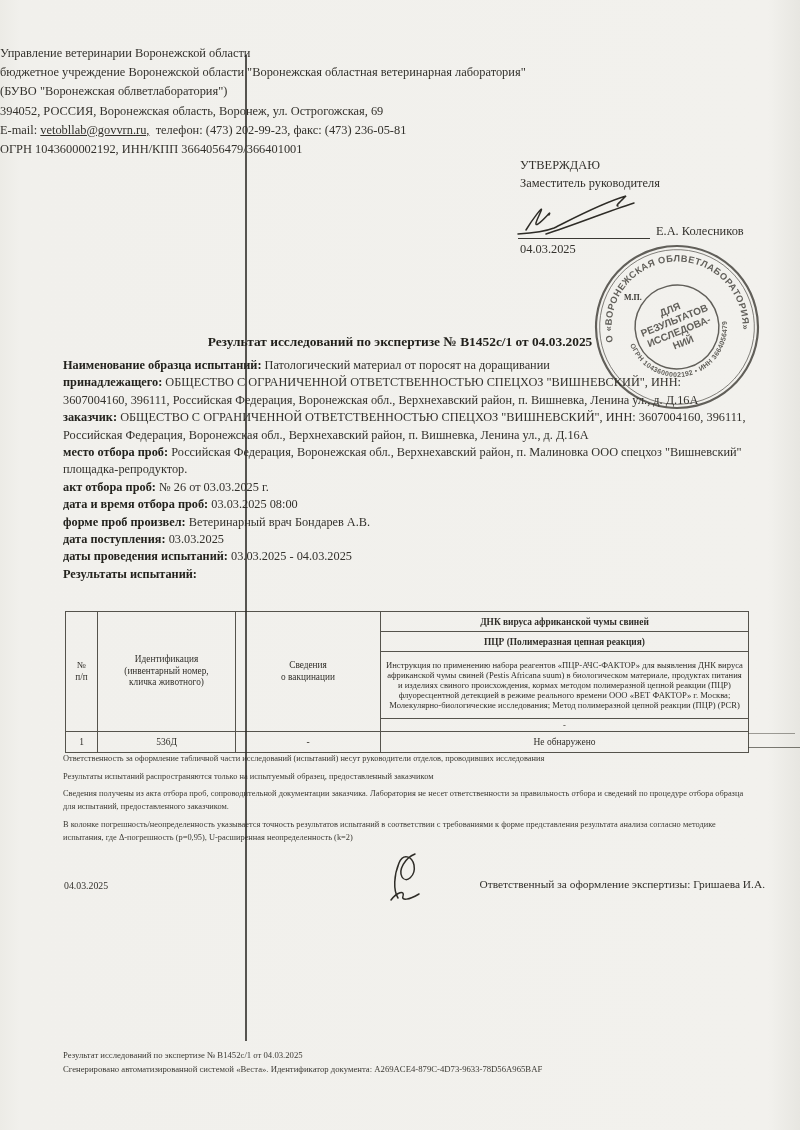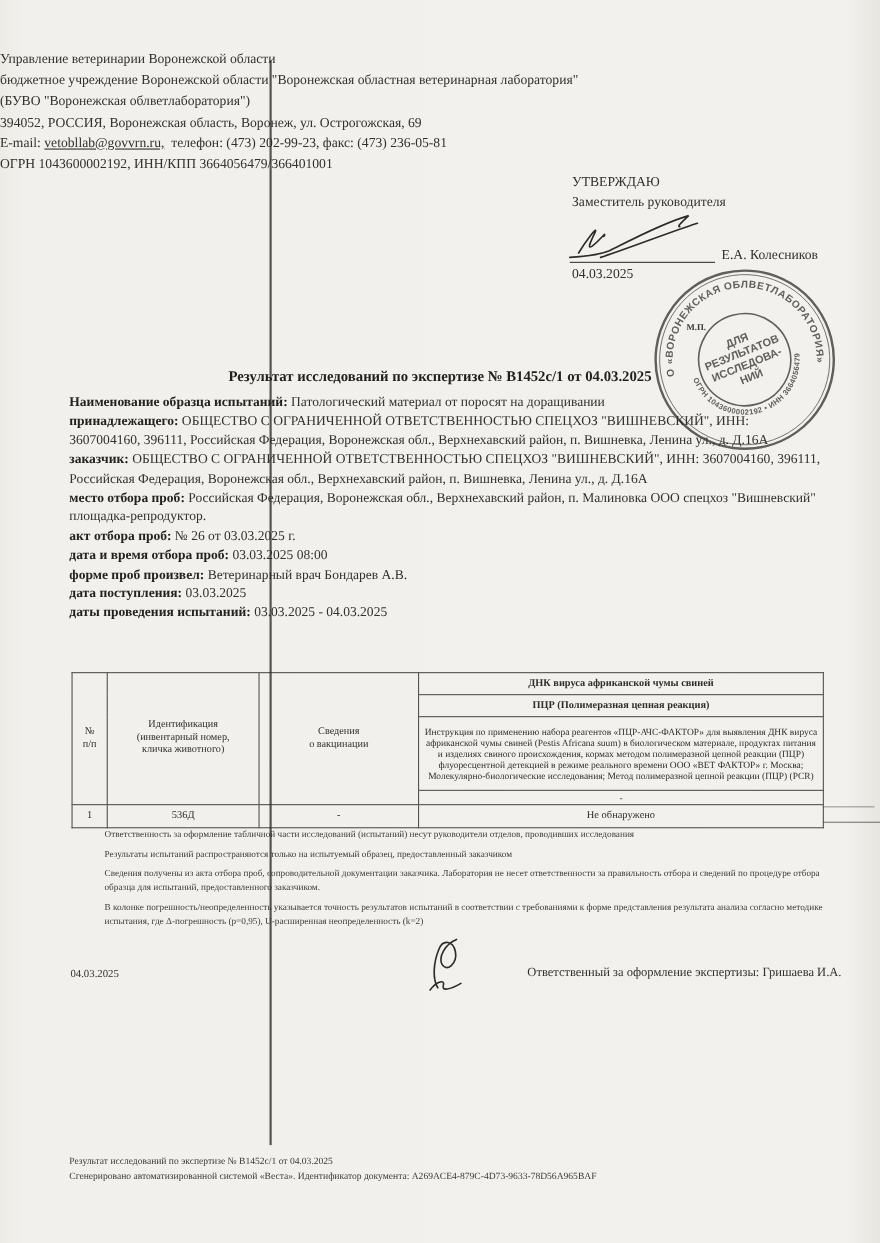--- a/index.html
+++ b/index.html
@@ -31,21 +31,21 @@
   
   table.results{position:absolute;top:611px;left:65px;width:683px;border-collapse:collapse;table-layout:fixed;}
   table.results td{border:1px solid #55534c;text-align:center;vertical-align:middle;padding:1px 3px;color:#302e29;}
   td.ch{font-size:9.3px;line-height:11.5px;white-space:pre-line;}
   td.res-h1,td.res-h2{font-size:9.4px;font-weight:bold;height:17px;}
   td.res-h3{font-size:8.6px;line-height:10px;font-weight:normal;height:64px;padding:2px 6px;}
   td.res-h4{font-size:8.5px;height:10px;line-height:9px;}
   tr.data td{font-size:9.5px;height:18px;}
   
   .disclaimers{position:absolute;top:752px;left:63px;width:692px;font-size:8.4px;line-height:13px;color:#3b3933;}
-  .disclaimers div{margin-bottom:4.5px;margin-left:32px;}
+  .disclaimers div{margin-bottom:4.5px;}
   
   .signoff{position:absolute;top:852px;left:63px;width:702px;height:60px;}
   .signoff-date{position:absolute;left:1px;top:28px;font-size:9.8px;}
   .sig-grishaeva{position:absolute;left:322px;top:-4px;}
   .signoff-text{position:absolute;right:0;top:26px;font-size:11.4px;white-space:nowrap;}
   
   .footer{position:absolute;top:1048px;left:63px;font-size:8.7px;line-height:14px;color:#3b3933;}
   
   .fold-line{position:absolute;left:245px;top:55px;width:2px;height:986px;background:rgba(42,40,36,.78);}
   .art-h1{position:absolute;left:748px;top:733px;width:47px;height:1px;background:rgba(70,68,60,.5);}
@@ -116,20 +116,21 @@
   <div class="body-block">
     <div><span class="field-label">Наименование образца испытаний:</span> <span>Патологический материал от поросят на доращивании</span></div>
     <div><span class="field-label">принадлежащего:</span> <span>ОБЩЕСТВО С ОГРАНИЧЕННОЙ ОТВЕТСТВЕННОСТЬЮ СПЕЦХОЗ "ВИШНЕВСКИЙ", ИНН: 3607004160, 396111, Российская Федерация, Воронежская обл., Верхнехавский район, п. Вишневка, Ленина ул., д. Д.16А</span></div>
     <div><span class="field-label">заказчик:</span> <span>ОБЩЕСТВО С ОГРАНИЧЕННОЙ ОТВЕТСТВЕННОСТЬЮ СПЕЦХОЗ "ВИШНЕВСКИЙ", ИНН: 3607004160, 396111, Российская Федерация, Воронежская обл., Верхнехавский район, п. Вишневка, Ленина ул., д. Д.16А</span></div>
     <div><span class="field-label">место отбора проб:</span> <span>Российская Федерация, Воронежская обл., Верхнехавский район, п. Малиновка ООО спецхоз "Вишневский" площадка-репродуктор.</span></div>
     <div><span class="field-label">акт отбора проб:</span> <span>№ 26 от 03.03.2025 г.</span></div>
     <div><span class="field-label">дата и время отбора проб:</span> <span>03.03.2025 08:00</span></div>
     <div><span class="field-label">форме проб произвел:</span> <span>Ветеринарный врач Бондарев А.В.</span></div>
     <div><span class="field-label">дата поступления:</span> <span>03.03.2025</span></div>
     <div><span class="field-label">даты проведения испытаний:</span> <span>03.03.2025 - 04.03.2025</span></div>
+    <div><span class="field-label">Результаты испытаний:</span></div>
   </div>
 
   <table class="results">
     <colgroup>
       <col style="width:32px">
         <col style="width:138px">
         <col style="width:145px">
         <col style="width:368px">
     </colgroup>
     <tbody>

